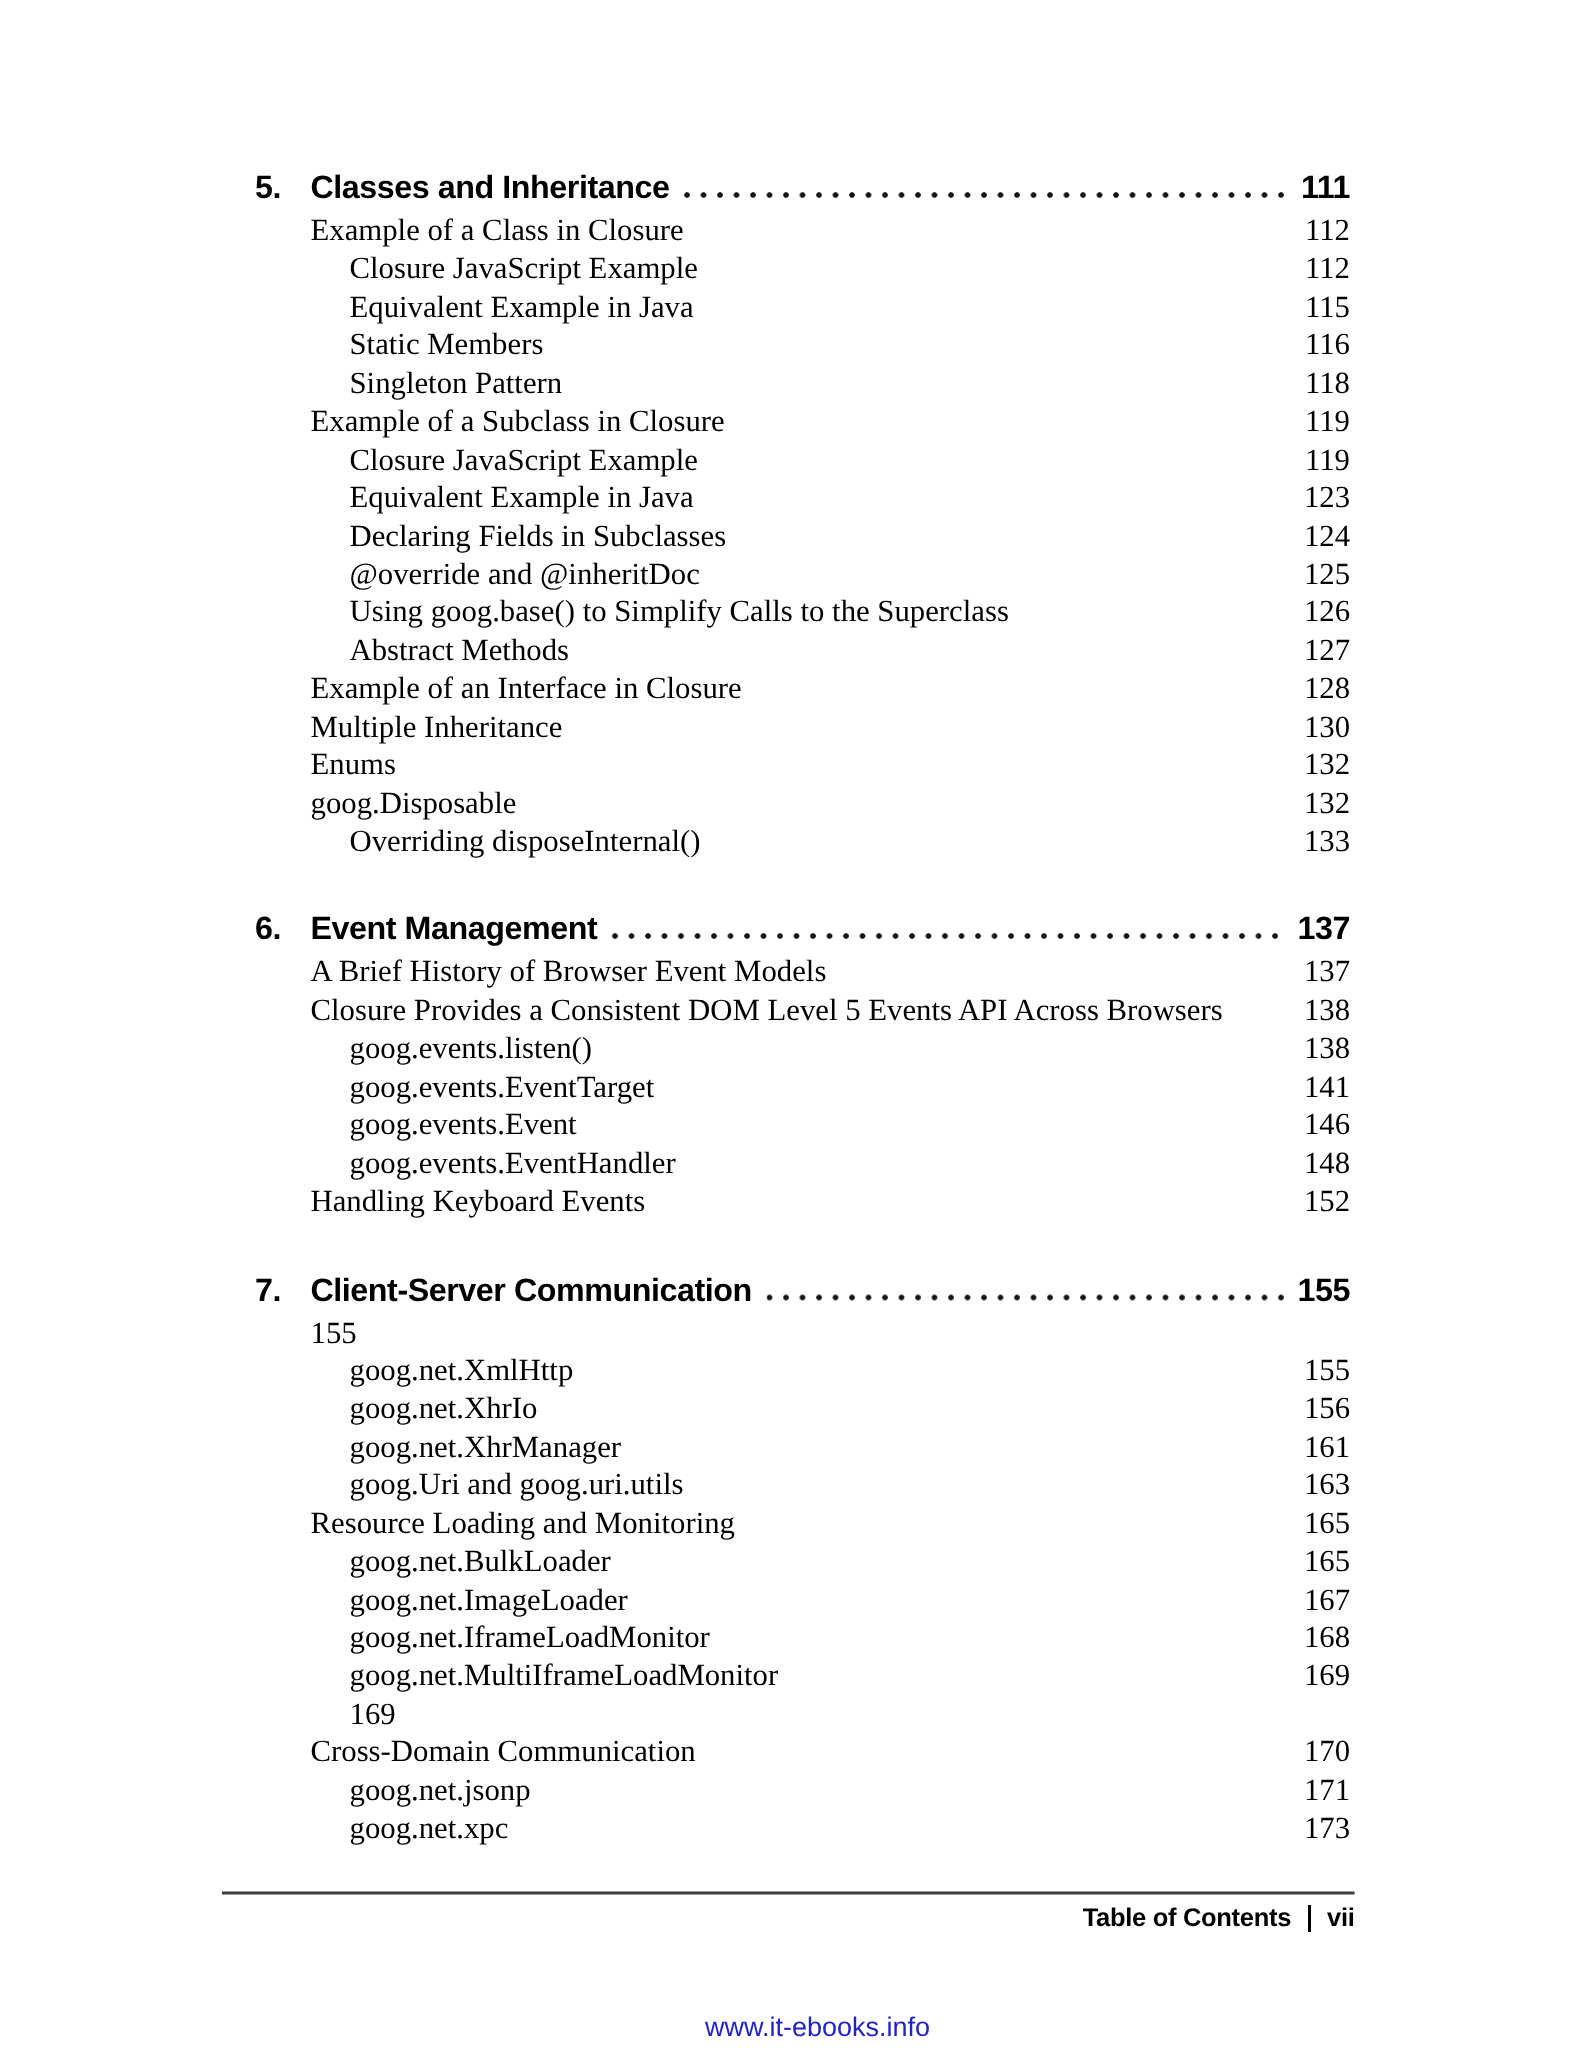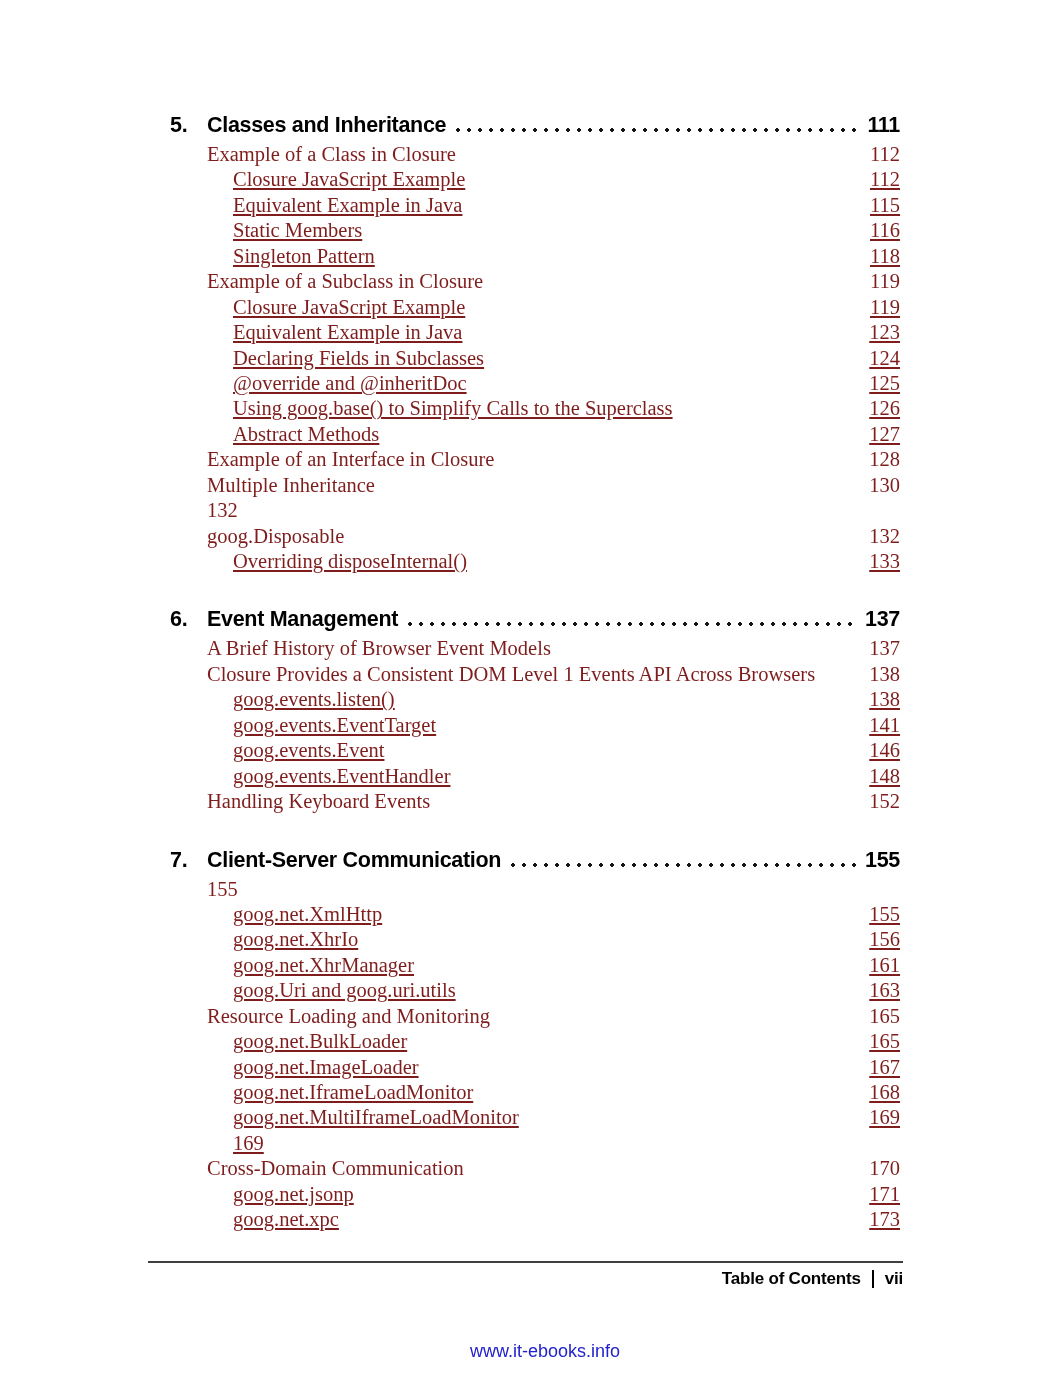--- a/index.html
+++ b/index.html
@@ -25,24 +25,24 @@
   .ch-title { flex:none; }
   .leader {
     flex:1; height:4px; margin:0 8px 1px 10px;
     background-image: radial-gradient(circle at 2px 2px, #141414 1.6px, transparent 2.1px);
     background-size:11px 4px; background-repeat:repeat-x;
   }
   .ch-page { flex:none; }
 
   .entry {
     display:flex; align-items:baseline; height:25.45px;
-    font-size:20.5px; color:#7f1d1d;
+    font-size:20.5px; color:#000000;
   }
   .entry.l1 { padding-left:37px; }
-  .entry.l2 { padding-left:63px;text-decoration:underline; }
+  .entry.l2 { padding-left:63px; }
   .e-label { flex:1; white-space:nowrap; overflow:hidden; }
   .e-page  { flex:none; }
 
   .footer-rule {
     position:absolute; left:148px; top:1261px;
     width:755px; height:2px; background:#3f3f3f;
   }
   .footer-line {
     position:absolute; left:148px; top:1269px; width:755px;
     display:flex; justify-content:flex-end; align-items:center;
@@ -121,20 +121,21 @@
         </div>
         <div class="entry l1">
           <span class="e-label">Example of an Interface in Closure</span>
           <span class="e-page">128</span>
         </div>
         <div class="entry l1">
           <span class="e-label">Multiple Inheritance</span>
           <span class="e-page">130</span>
         </div>
         <div class="entry l1">
+          <span class="e-label">Enums</span>
           <span class="e-page">132</span>
         </div>
         <div class="entry l1">
           <span class="e-label">goog.Disposable</span>
           <span class="e-page">132</span>
         </div>
         <div class="entry l2">
           <span class="e-label">Overriding disposeInternal()</span>
           <span class="e-page">133</span>
         </div>
@@ -144,21 +145,21 @@
           <span class="ch-num">6.</span>
           <span class="ch-title">Event Management</span>
           <span class="leader"></span>
           <span class="ch-page">137</span>
         </div>
         <div class="entry l1">
           <span class="e-label">A Brief History of Browser Event Models</span>
           <span class="e-page">137</span>
         </div>
         <div class="entry l1">
-          <span class="e-label">Closure Provides a Consistent DOM Level 1 Events API Across Browsers</span>
+          <span class="e-label">Closure Provides a Consistent DOM Level 5 Events API Across Browsers</span>
           <span class="e-page">138</span>
         </div>
         <div class="entry l2">
           <span class="e-label">goog.events.listen()</span>
           <span class="e-page">138</span>
         </div>
         <div class="entry l2">
           <span class="e-label">goog.events.EventTarget</span>
           <span class="e-page">141</span>
         </div>

